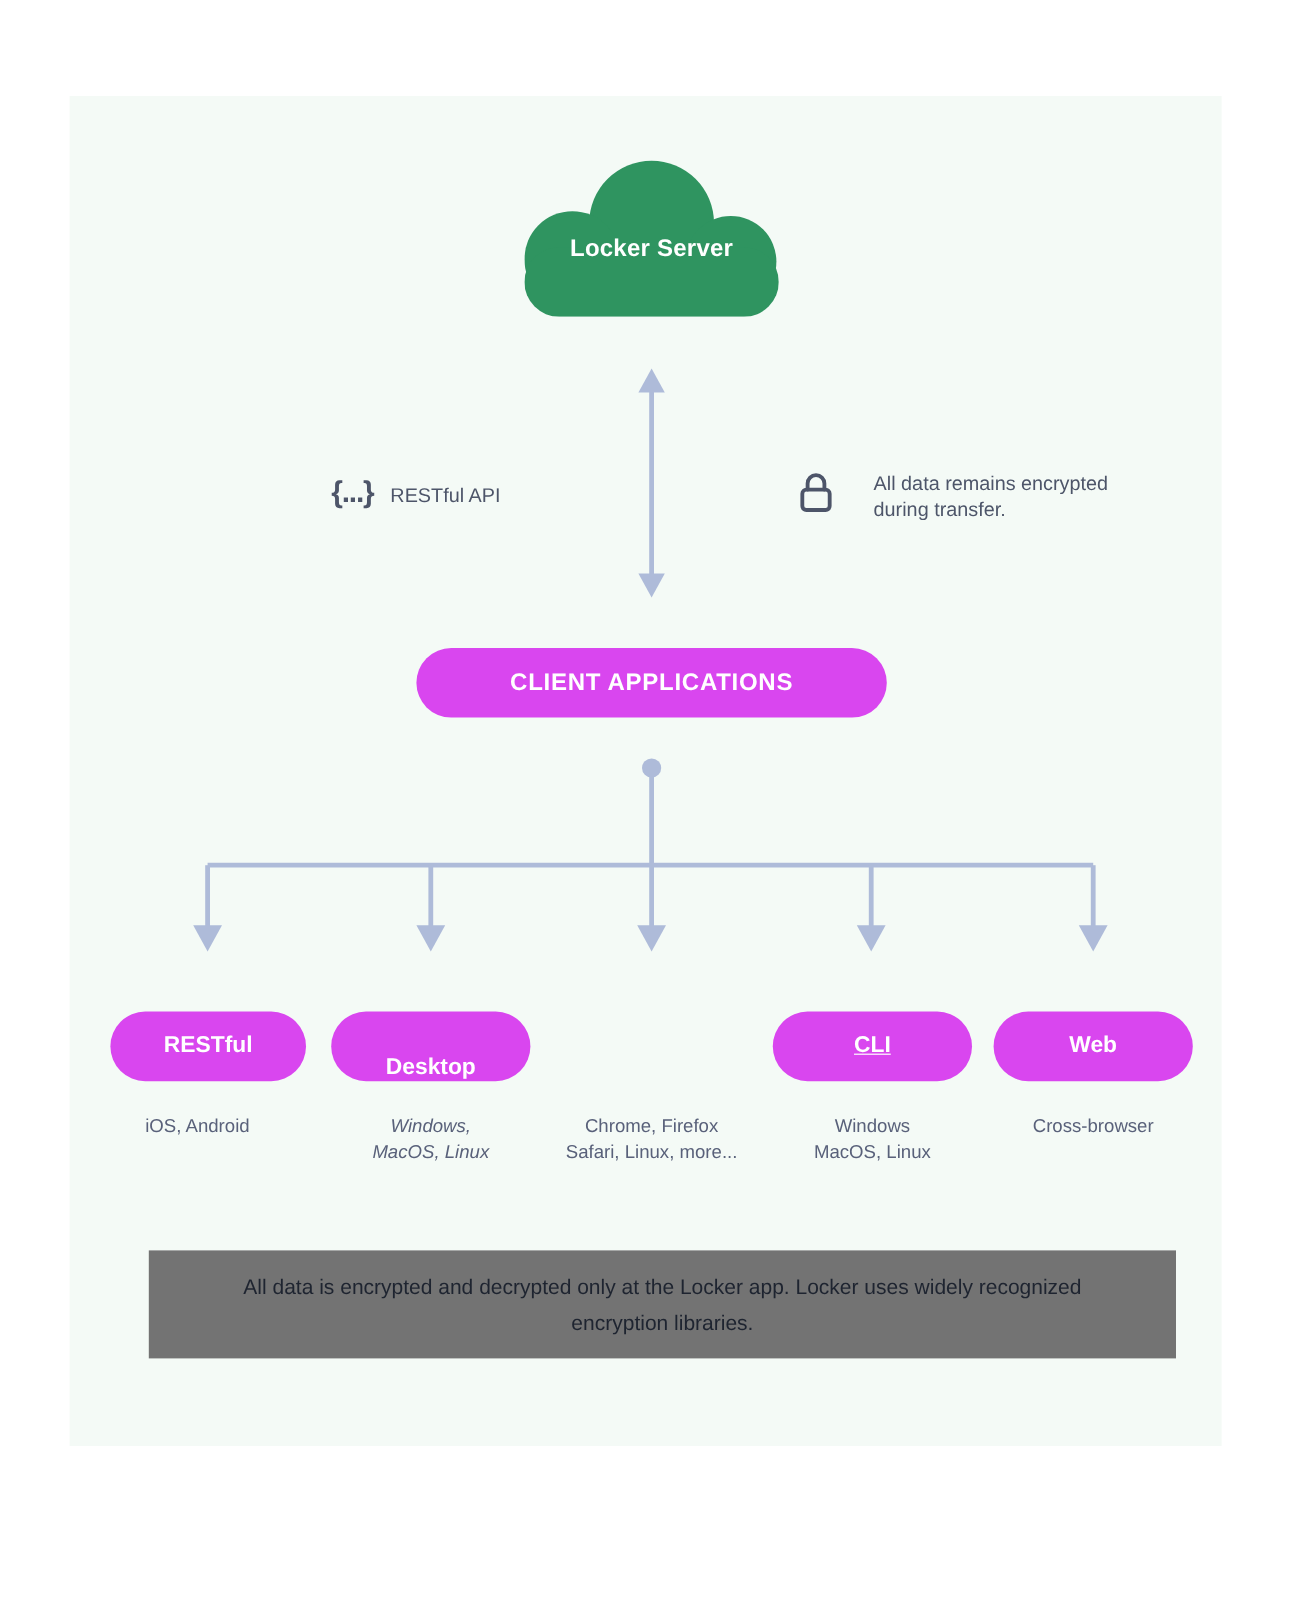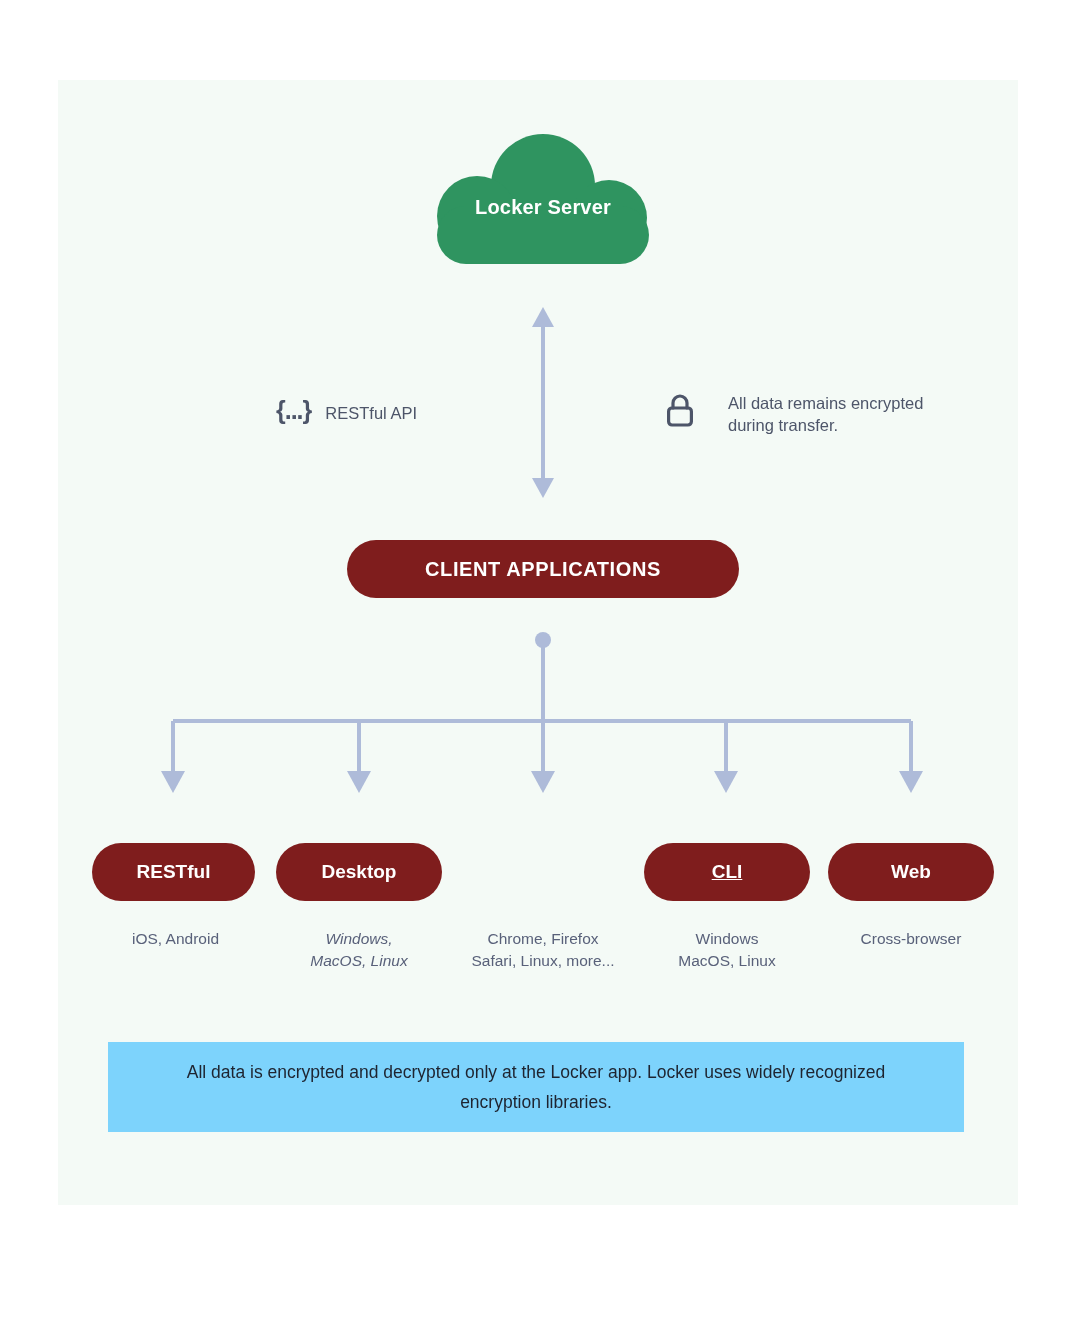--- a/index.html
+++ b/index.html
@@ -91,21 +91,21 @@
     color: #4d5569;
     font-weight: 600;
     line-height: 24px;
     letter-spacing: -1px;
     font-family: "Liberation Sans", sans-serif;
   }
 
   
   .pill {
     position: absolute;
-    background: #7f1d1d;
+    background: #d946ef;
     border-radius: 999px;
     display: flex;
     align-items: center;
     justify-content: center;
     color: #ffffff;
     box-sizing: border-box;
   }
   .pill-main {
     left: 347px;
     top: 540px;
@@ -138,25 +138,25 @@
     text-align: center;
     color: #59617a;
     font-size: 15.5px;
     line-height: 22px;
     white-space: pre-line;
   }
 
   
   .banner {
     position: absolute;
-    left: 108px;
+    left: 124px;
     top: 1042px;
     width: 856px;
     height: 90px;
-    background: #7dd3fc;
+    background: #737373;
     display: flex;
     align-items: center;
     justify-content: center;
     text-align: center;
     padding: 0 54px;
     box-sizing: border-box;
   }
   .banner-text {
     color: #1e2430;
     font-size: 17.5px;
@@ -222,31 +222,31 @@
       <polygon points="219,168 231,146 207,146"></polygon>
       <polygon points="403,168 415,146 391,146"></polygon>
       <polygon points="586,168 598,146 574,146"></polygon>
       <polygon points="771,168 783,146 759,146"></polygon>
     </g>
   </svg>
 
   <div class="pill pill-plat" style="left:92px; width:163px;">
     <span>RESTful</span>
   </div>
-  <div class="pill pill-plat" style="left:276px; width:166px;">
+  <div class="pill pill-plat" style="left:276px; width:166px;align-items:flex-end;">
     <span>Desktop</span>
   </div>
   <div class="pill pill-plat" style="left:644px; width:166px;text-decoration:underline;">
     <span>CLI</span>
   </div>
   <div class="pill pill-plat" style="left:828px; width:166px;align-items:center;">
     <span>Web</span>
   </div>
 
-  <div class="caption" style="left:94px; width:163px;">iOS, Android</div>
+  <div class="caption" style="left:83px; width:163px;">iOS, Android</div>
   <div class="caption" style="left:268px; width:182px;font-style:italic;">Windows,
 MacOS, Linux</div>
   <div class="caption" style="left:448px; width:190px;">Chrome, Firefox
 Safari, Linux, more...</div>
   <div class="caption" style="left:636px; width:182px;">Windows
 MacOS, Linux</div>
   <div class="caption" style="left:828px; width:166px;">Cross-browser</div>
 
   <div class="banner">
     <span class="banner-text">All data is encrypted and decrypted only at the Locker app. Locker uses widely recognized encryption libraries.</span>

